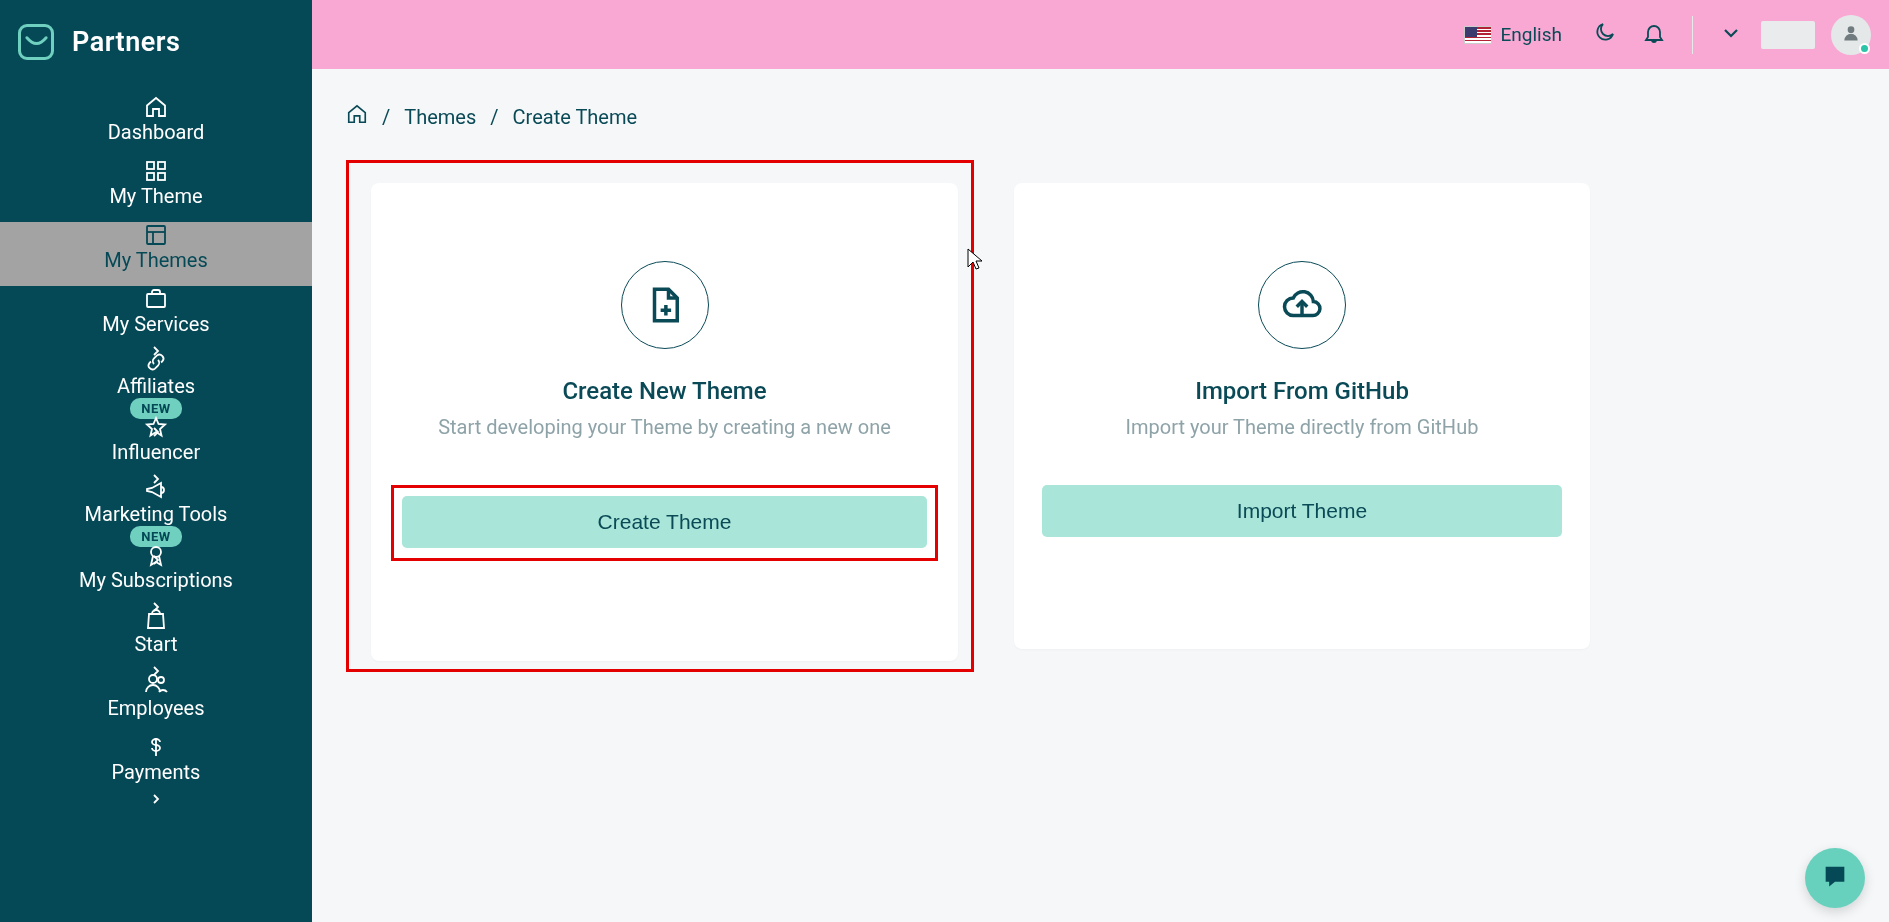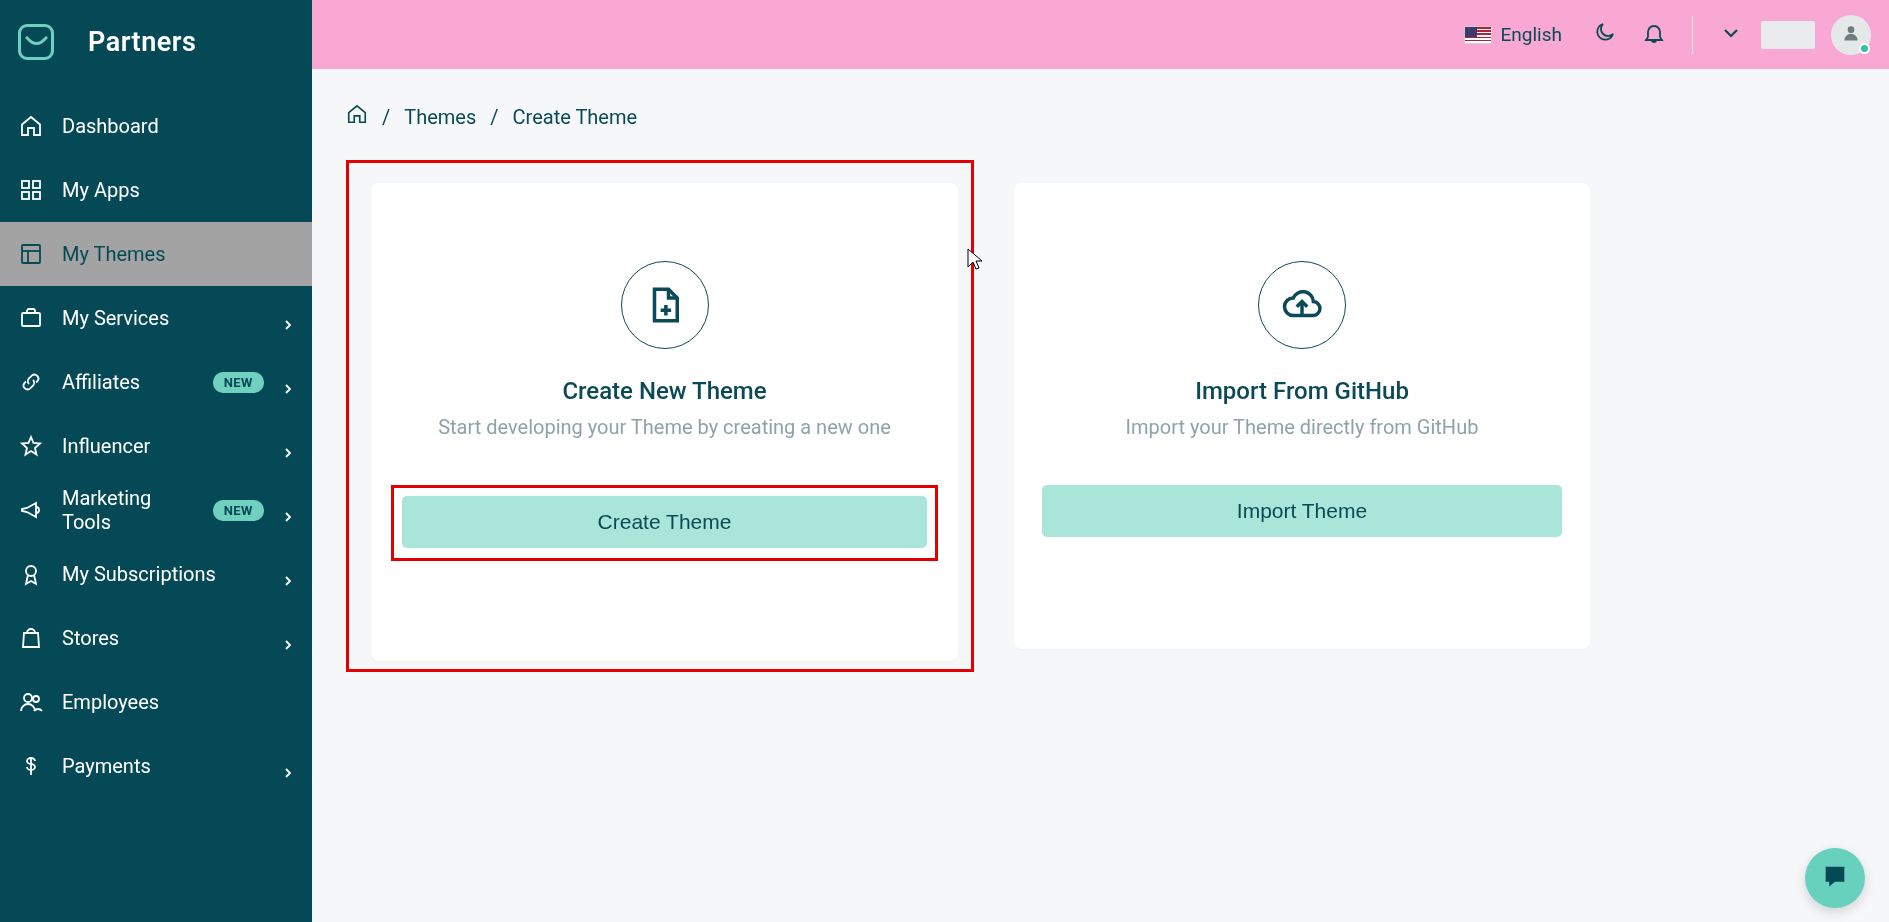--- a/index.html
+++ b/index.html
@@ -18,45 +18,45 @@
     width: 312px;
     background: #064956;
     color: #ffffff;
     flex-shrink: 0;
     display: flex;
     flex-direction: column;
   }
   .brand {
     display: flex;
     align-items: center;
-    gap: 34px;
+    gap: 18px;
     padding: 24px 22px 34px 18px;
   }
   .brand-icon {
     width: 36px; height: 36px;
     border: 3px solid #6fd0bf;
     border-radius: 9px;
     display: flex; align-items: center; justify-content: center;
   }
   .brand-icon svg { width: 23px; height: 15px; }
   .brand-text {
     font-size: 27px;
     font-weight: 600;
     letter-spacing: 0.5px;
   }
   .nav { display: flex; flex-direction: column; }
   .nav-item {
     display: flex;
     align-items: center;
-    gap: 18px;
     height: 64px;
     padding: 0 18px;
     color: #ffffff;
     font-size: 20px;
     cursor: pointer;
+    flex-direction: column;
   }
   .nav-item.active {
     background: #a3a3a3;
     color: #064956;
   }
   .nav-item.active .nav-icon svg { stroke: #064956; }
   .nav-icon {
     width: 26px; height: 26px;
     display: flex; align-items: center; justify-content: center;
   }
@@ -214,21 +214,21 @@
 
       <div class="nav-item">
         <span class="nav-icon">
           <svg viewBox="0 0 24 24">
               <rect x="3" y="3" width="7" height="7"></rect>
               <rect x="14" y="3" width="7" height="7"></rect>
               <rect x="3" y="14" width="7" height="7"></rect>
               <rect x="14" y="14" width="7" height="7"></rect>
             </svg>
         </span>
-        <span class="nav-label">My Apps</span>
+        <span class="nav-label">My Theme</span>
       </div>
 
       <div class="nav-item active">
         <span class="nav-icon">
           <svg viewBox="0 0 24 24">
               <rect x="3" y="3" width="18" height="18" rx="1"></rect>
               <line x1="3" y1="9" x2="21" y2="9"></line>
               <line x1="9" y1="9" x2="9" y2="21"></line>
             </svg>
         </span>
@@ -311,21 +311,21 @@
         </span>
       </div>
 
       <div class="nav-item">
         <span class="nav-icon">
           <svg viewBox="0 0 24 24">
               <path d="M5 7 H19 L20 21 H4 Z"></path>
               <path d="M8 7 a4 4 0 0 1 8 0"></path>
             </svg>
         </span>
-        <span class="nav-label">Stores</span>
+        <span class="nav-label">Start</span>
         <span class="nav-chevron">
           <svg viewBox="0 0 12 12" width="12" height="12">
               <path d="M4 2 L8 6 L4 10" stroke="#fff" stroke-width="1.8" fill="none"></path>
             </svg>
         </span>
       </div>
 
       <div class="nav-item">
         <span class="nav-icon">
           <svg viewBox="0 0 24 24">

